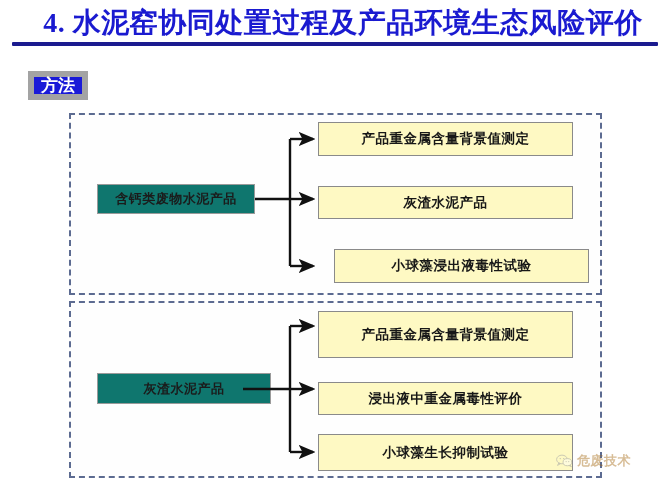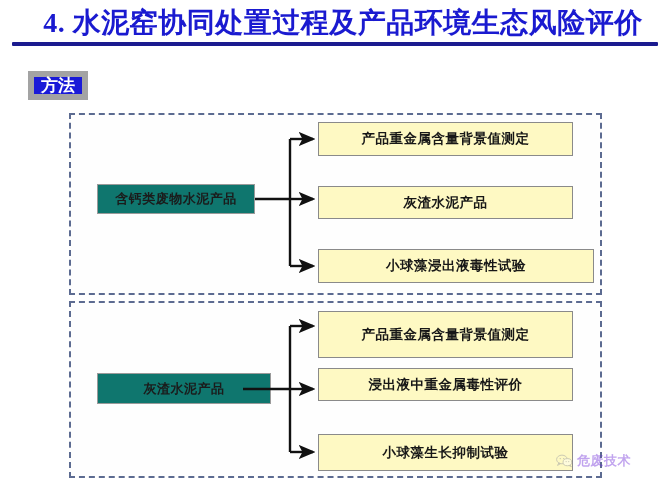--- a/index.html
+++ b/index.html
@@ -97,24 +97,24 @@
     justify-content: center;
     font-family: "Liberation Serif", "DejaVu Serif", serif;
     font-weight: bold;
     font-size: 13.5px;
     color: #171717;
     letter-spacing: 0.5px;
   }
   
   #t1-0 { left: 318px; top: 122px; width: 255px; height: 34px; }
   #t1-1 { left: 318px; top: 186px; width: 255px; height: 33px; }
-  #t1-2 { left: 318px; top: 249px; width: 276px; height: 34px; }
+  #t1-2 { left: 334px; top: 249px; width: 255px; height: 34px; }
   
   #t2-0 { left: 318px; top: 311px; width: 255px; height: 47px; }
-  #t2-1 { left: 318px; top: 368px; width: 255px; height: 33px; }
+  #t2-1 { left: 318px; top: 382px; width: 255px; height: 33px; }
   #t2-2 { left: 318px; top: 434px; width: 255px; height: 37px; }
 
   
   .connectors {
     position: absolute;
     left: 0;
     top: 0;
     width: 670px;
     height: 494px;
     pointer-events: none;
@@ -127,21 +127,21 @@
     top: 452px;
     display: flex;
     align-items: center;
     gap: 4px;
     opacity: 0.42;
   }
   #watermark .wm-text {
     font-family: "Liberation Serif", "DejaVu Serif", serif;
     font-weight: bold;
     font-size: 13px;
-    color: #6d28d9;
+    color: #a16207;
     letter-spacing: 0.5px;
   }
 </style>
 </head>
 <body>
 
 <div id="slide-title">4. 水泥窑协同处置过程及产品环境生态风险评价</div>
 
 <div id="title-rule"></div>
 

